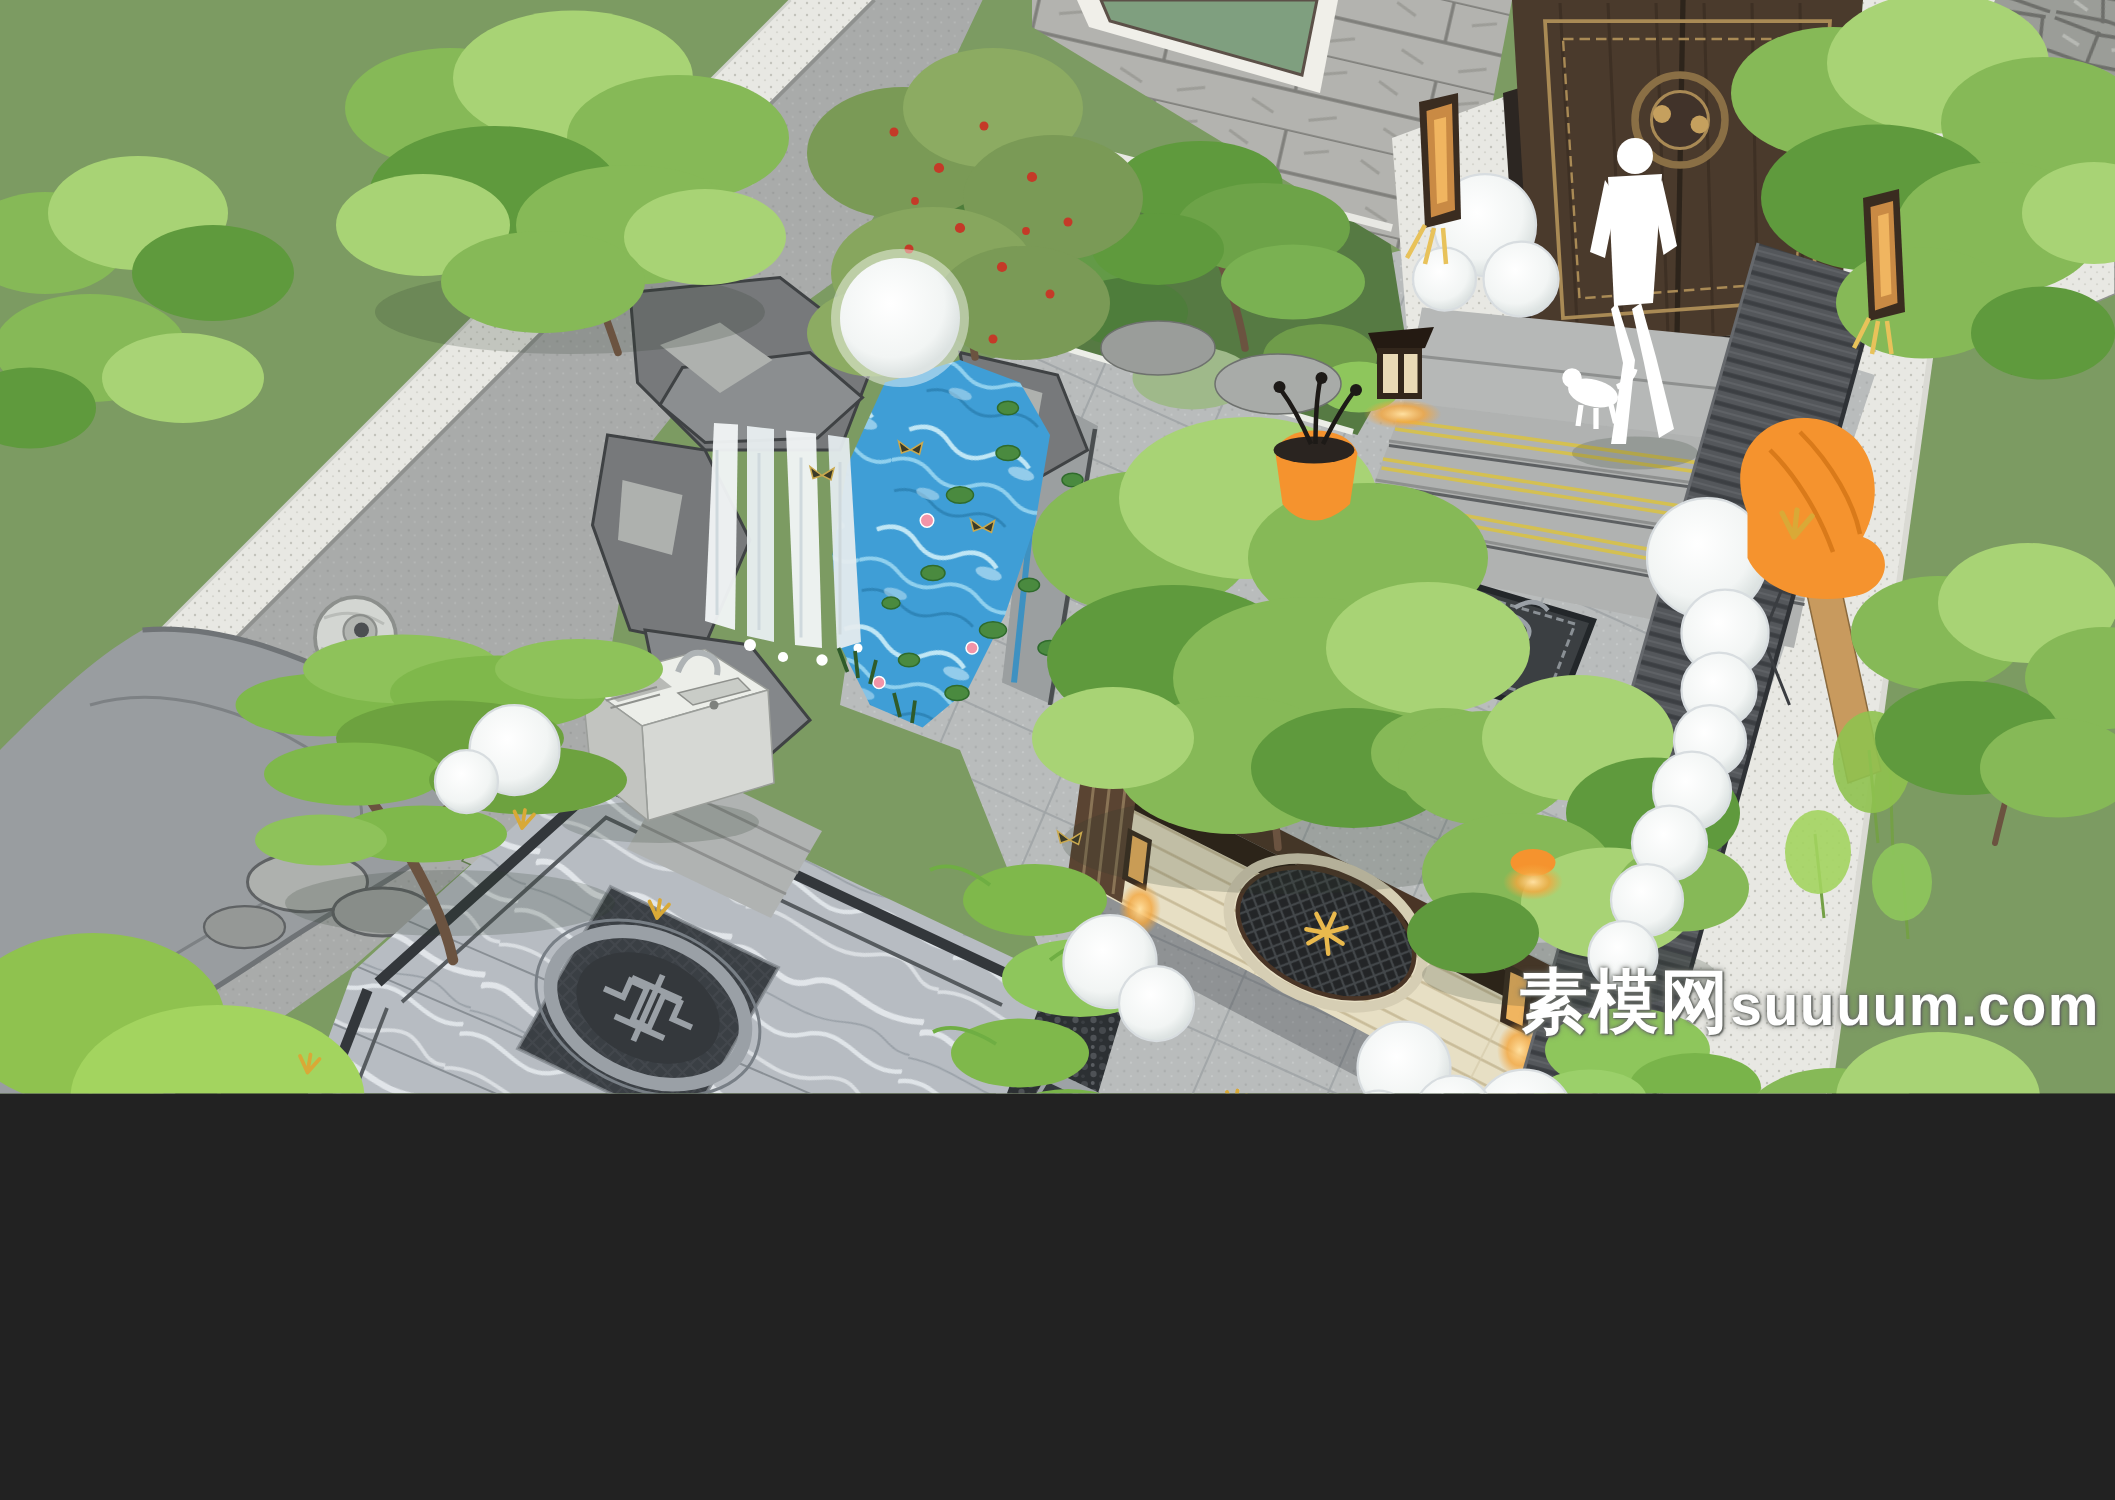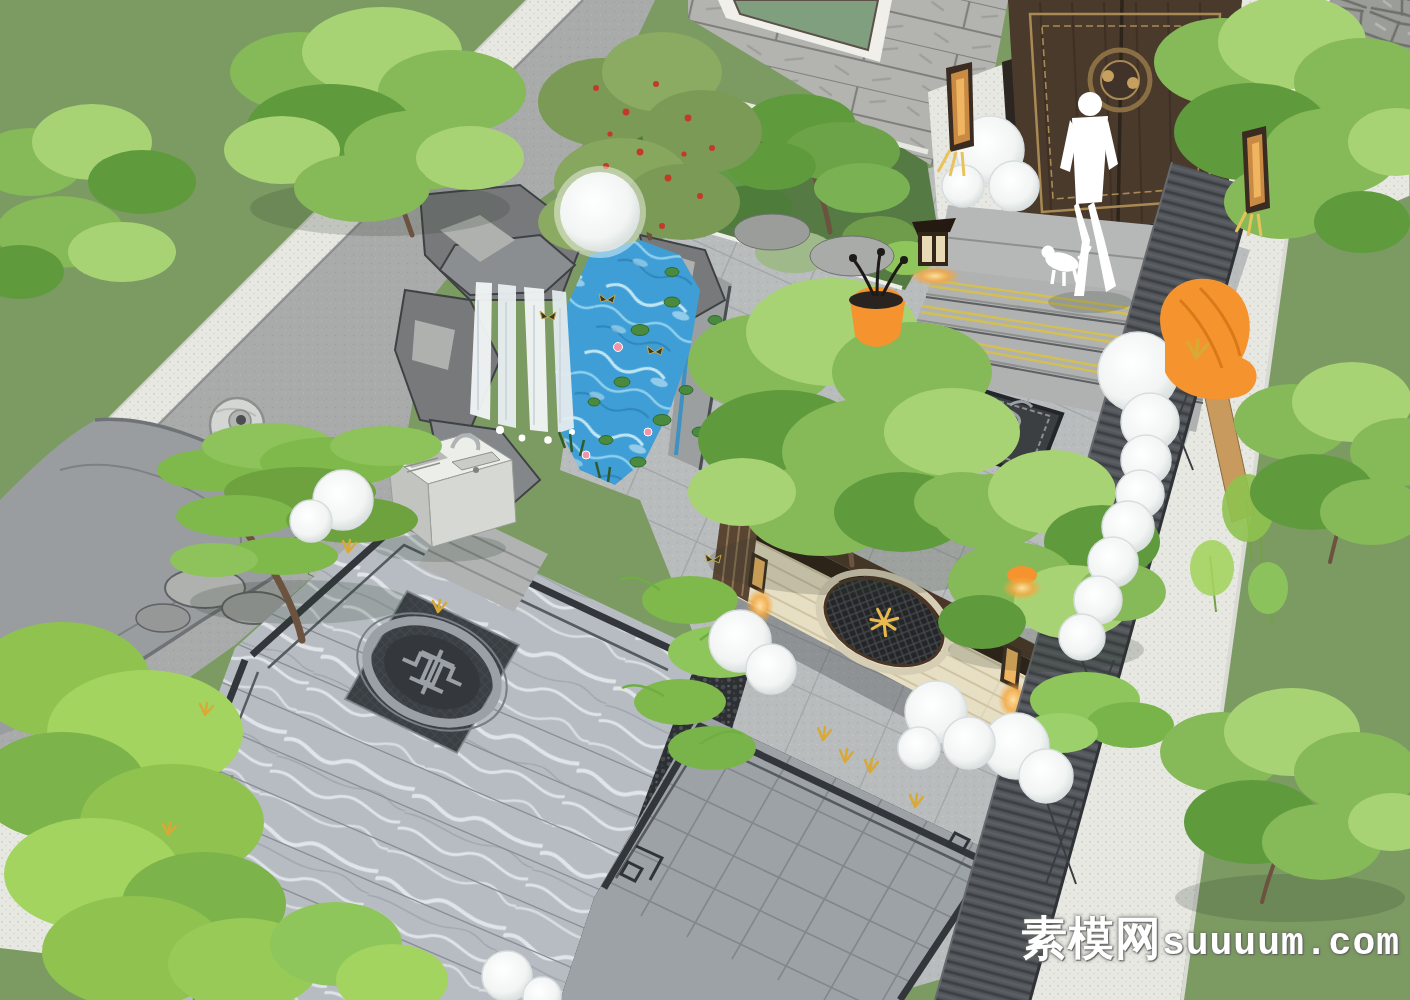--- a/index.html
+++ b/index.html
@@ -1,17 +1,17 @@
 <!DOCTYPE html>
 <html style="--lawn: #7c9b62; --lawnShade: #567a43; --graniteLight: #e8e8e3; --graniteSpeck: #c2c2bb; --concrete: #a9abaa; --concreteDark: #999da0; --walk: #b9bcbc; --walkJoint: #9fa4a6; --marble: #b7bcc2; --marbleVein: #e9edf0; --charcoal: #34383c; --tile: #9da2a6; --tileJoint: #82878b; --pebble: #2c3033; --water: #3f9ed6; --waterLight: #bfe6f5; --rock: #77797b; --rockLight: #aeb1ae; --cream: #e7dfc4; --creamJoint: #c7ba97; --woodDark: #3a2a1e; --door: #4a3a2c; --doorTrim: #a98a55; --fence: #54575b; --fenceSlat: #3c3f43; --white: #ffffff; --orange: #f5932e; --glow: #f4a73f; --gold: #d9a937; --yellowStrip: #d4c052; --leaf: #86b957; --leafLight: #a8d375; --leafDark: #5f9a3d; --shrubDark: #4e7d3b; --pine: #7fb84b; --bamboo: #8fc24f; --flowerRed: #c43a28; --lotusPink: #f294a8; --trunk: #6b5340; --stoneBlock: #b3b3af;"><head>
 <meta charset="utf-8">
 <style>
   html,body{margin:0;padding:0;background:#222;}
-  #stage{position:relative;width:1410px;height:1000px;overflow:hidden;
-         font-family:Liberation Mono, monospace;background:var(--lawn,#7c9b62);}
+  #stage{position:relative;width:1410px;height:729px;overflow:hidden;
+         font-family:Liberation Sans, sans-serif;background:var(--lawn,#7c9b62);}
   svg{position:absolute;inset:0;display:block;}
   
   .lawn{fill:var(--lawn)} .lawn2{fill:var(--lawnShade)} .conc2{fill:var(--concreteDark)}
   .rock{fill:var(--rock)} .rockL{fill:var(--rockLight)} .door{fill:var(--door)}
   .orange{fill:var(--orange)}
   .white{fill:var(--white)}
   .leaf{fill:var(--leaf)} .leafL{fill:var(--leafLight)} .leafD{fill:var(--leafDark)}
   .pine{fill:var(--pine)} .shrubD{fill:var(--shrubDark)} .bamb{fill:var(--bamboo)}
   .gold{stroke:var(--gold)}
   .joint{stroke:var(--walkJoint);stroke-width:1.4;opacity:.85}

